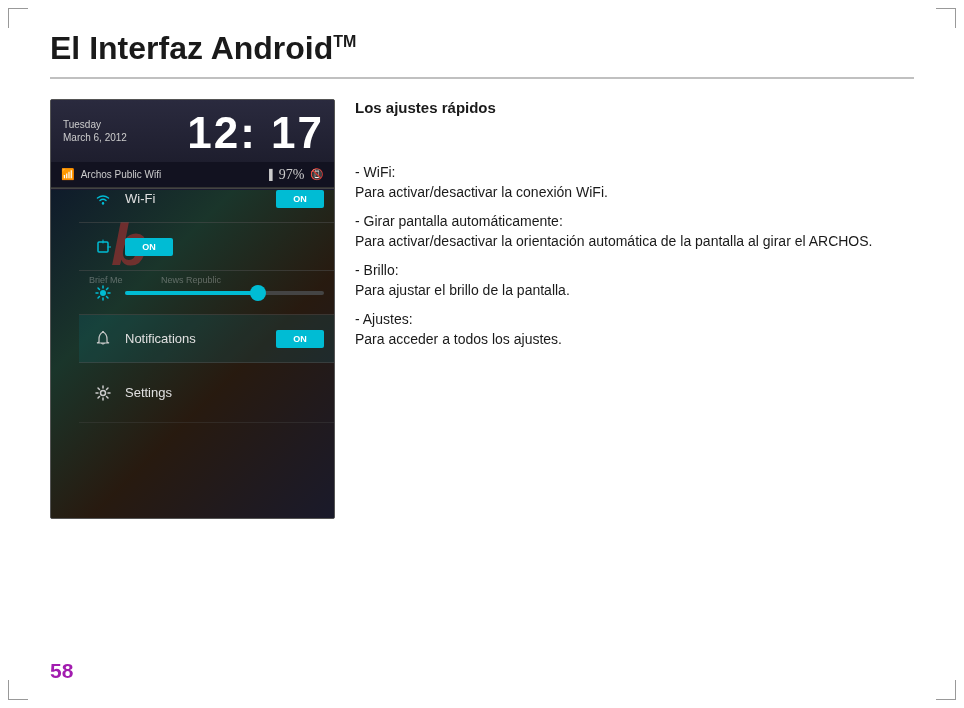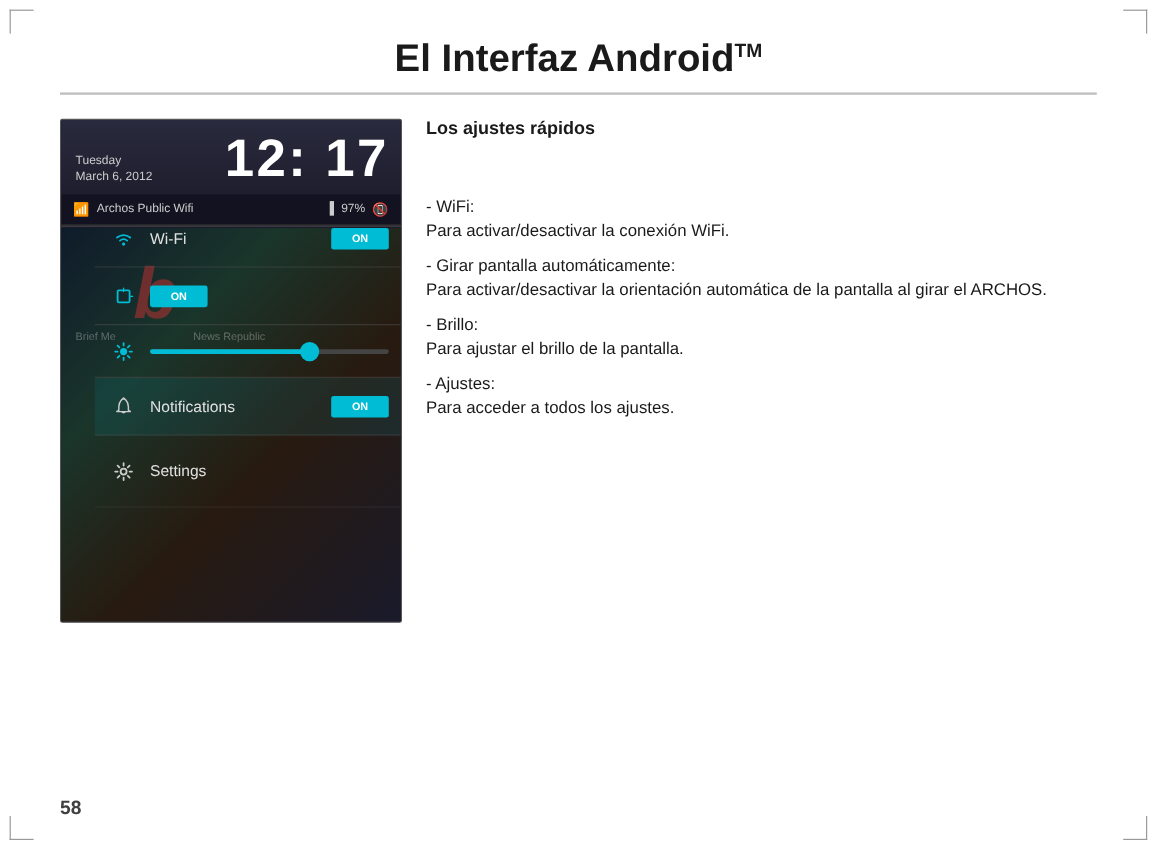--- a/index.html
+++ b/index.html
@@ -17,21 +17,20 @@
       padding: 30px 50px 30px 50px;
     }
 
     
     .page-title {
       font-size: 32px;
       font-weight: bold;
       color: #1a1a1a;
       margin-bottom: 10px;
       font-family: Arial, sans-serif;
-      text-align: center;
     }
     .page-title sup {
       font-size: 16px;
       vertical-align: super;
     }
 
     
     .title-divider {
       height: 2px;
       background: #c0c0c0;
@@ -55,21 +54,21 @@
       overflow: hidden;
       border-radius: 2px;
     }
 
     
     .status-bar {
       background: linear-gradient(180deg, #2a2a3e 0%, #1e1e2e 100%);
       padding: 8px 12px;
       display: flex;
       justify-content: space-between;
-      align-items: flex-end;
+      align-items: center;
       height: 62px;
     }
 
     .date-time-left {
       display: flex;
       flex-direction: column;
     }
     .date-label {
       font-size: 10px;
       color: #cccccc;
@@ -104,22 +103,23 @@
     .wifi-name {
       font-size: 10px;
       color: #cccccc;
       flex: 1;
     }
     .battery-icon {
       font-size: 10px;
       color: #cccccc;
     }
     .battery-pct {
-      font-size: 10px;
+      font-size: 14px;
       color: #cccccc;
+      font-family: Liberation Serif, serif;
     }
     .signal-icon {
       font-size: 11px;
       color: #cccccc;
     }
 
     
     .panel-divider {
       height: 1px;
       background: #444;
@@ -144,21 +144,21 @@
       font-size: 60px;
       font-weight: 900;
       color: rgba(200,50,50,0.5);
       font-style: italic;
       z-index: 1;
     }
 
     .news-label-bg {
       position: absolute;
       top: 175px;
-      left: 12px;
+      left: 38px;
       font-size: 9px;
       color: rgba(200,200,200,0.4);
       z-index: 1;
     }
     .news-republic-bg {
       position: absolute;
       top: 175px;
       left: 110px;
       font-size: 9px;
       color: rgba(200,200,200,0.4);
@@ -266,23 +266,23 @@
       padding: 0 10px;
       height: 60px;
       border-bottom: 1px solid rgba(80,80,80,0.3);
     }
 
     
     .page-number {
       position: absolute;
       bottom: 25px;
       left: 50px;
-      font-size: 16px;
+      font-size: 21px;
       font-weight: bold;
-      color: #404040;
+      color: #a21caf;
     }
 
     
     .corner-mark {
       position: absolute;
       width: 20px;
       height: 20px;
       border: 1px solid #999;
     }
     .corner-tl { top: 8px; left: 8px; border-right: none; border-bottom: none; }

